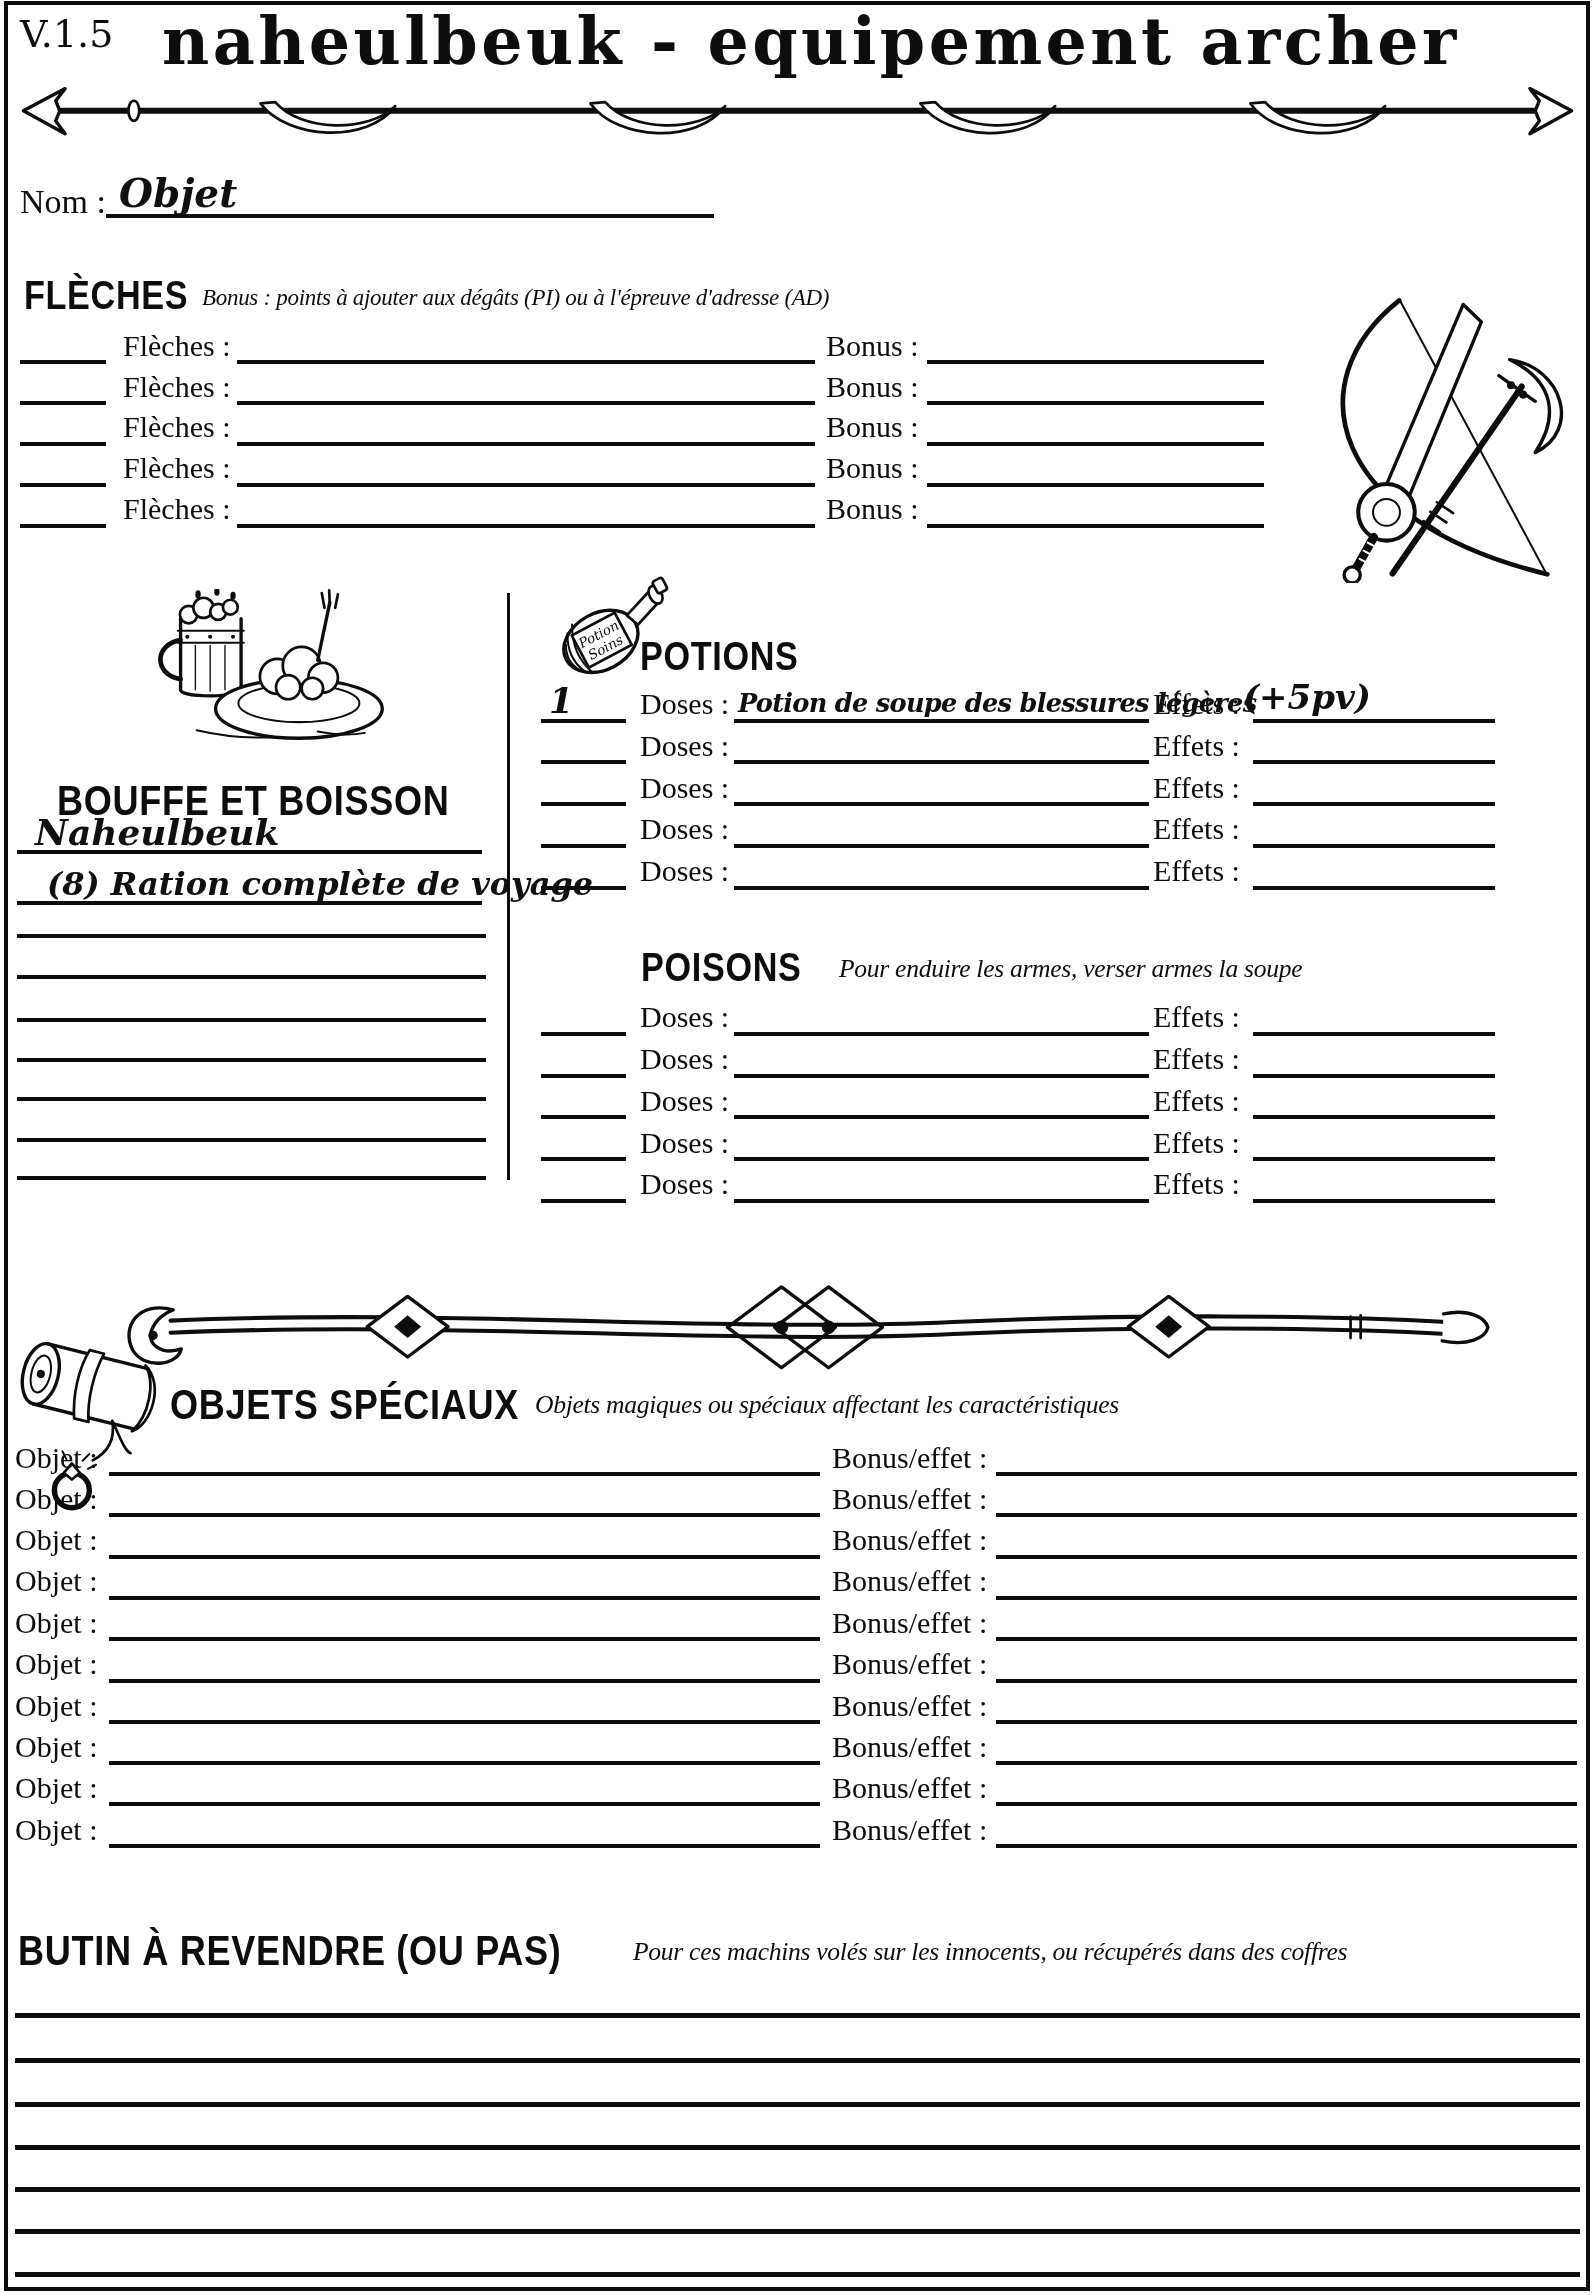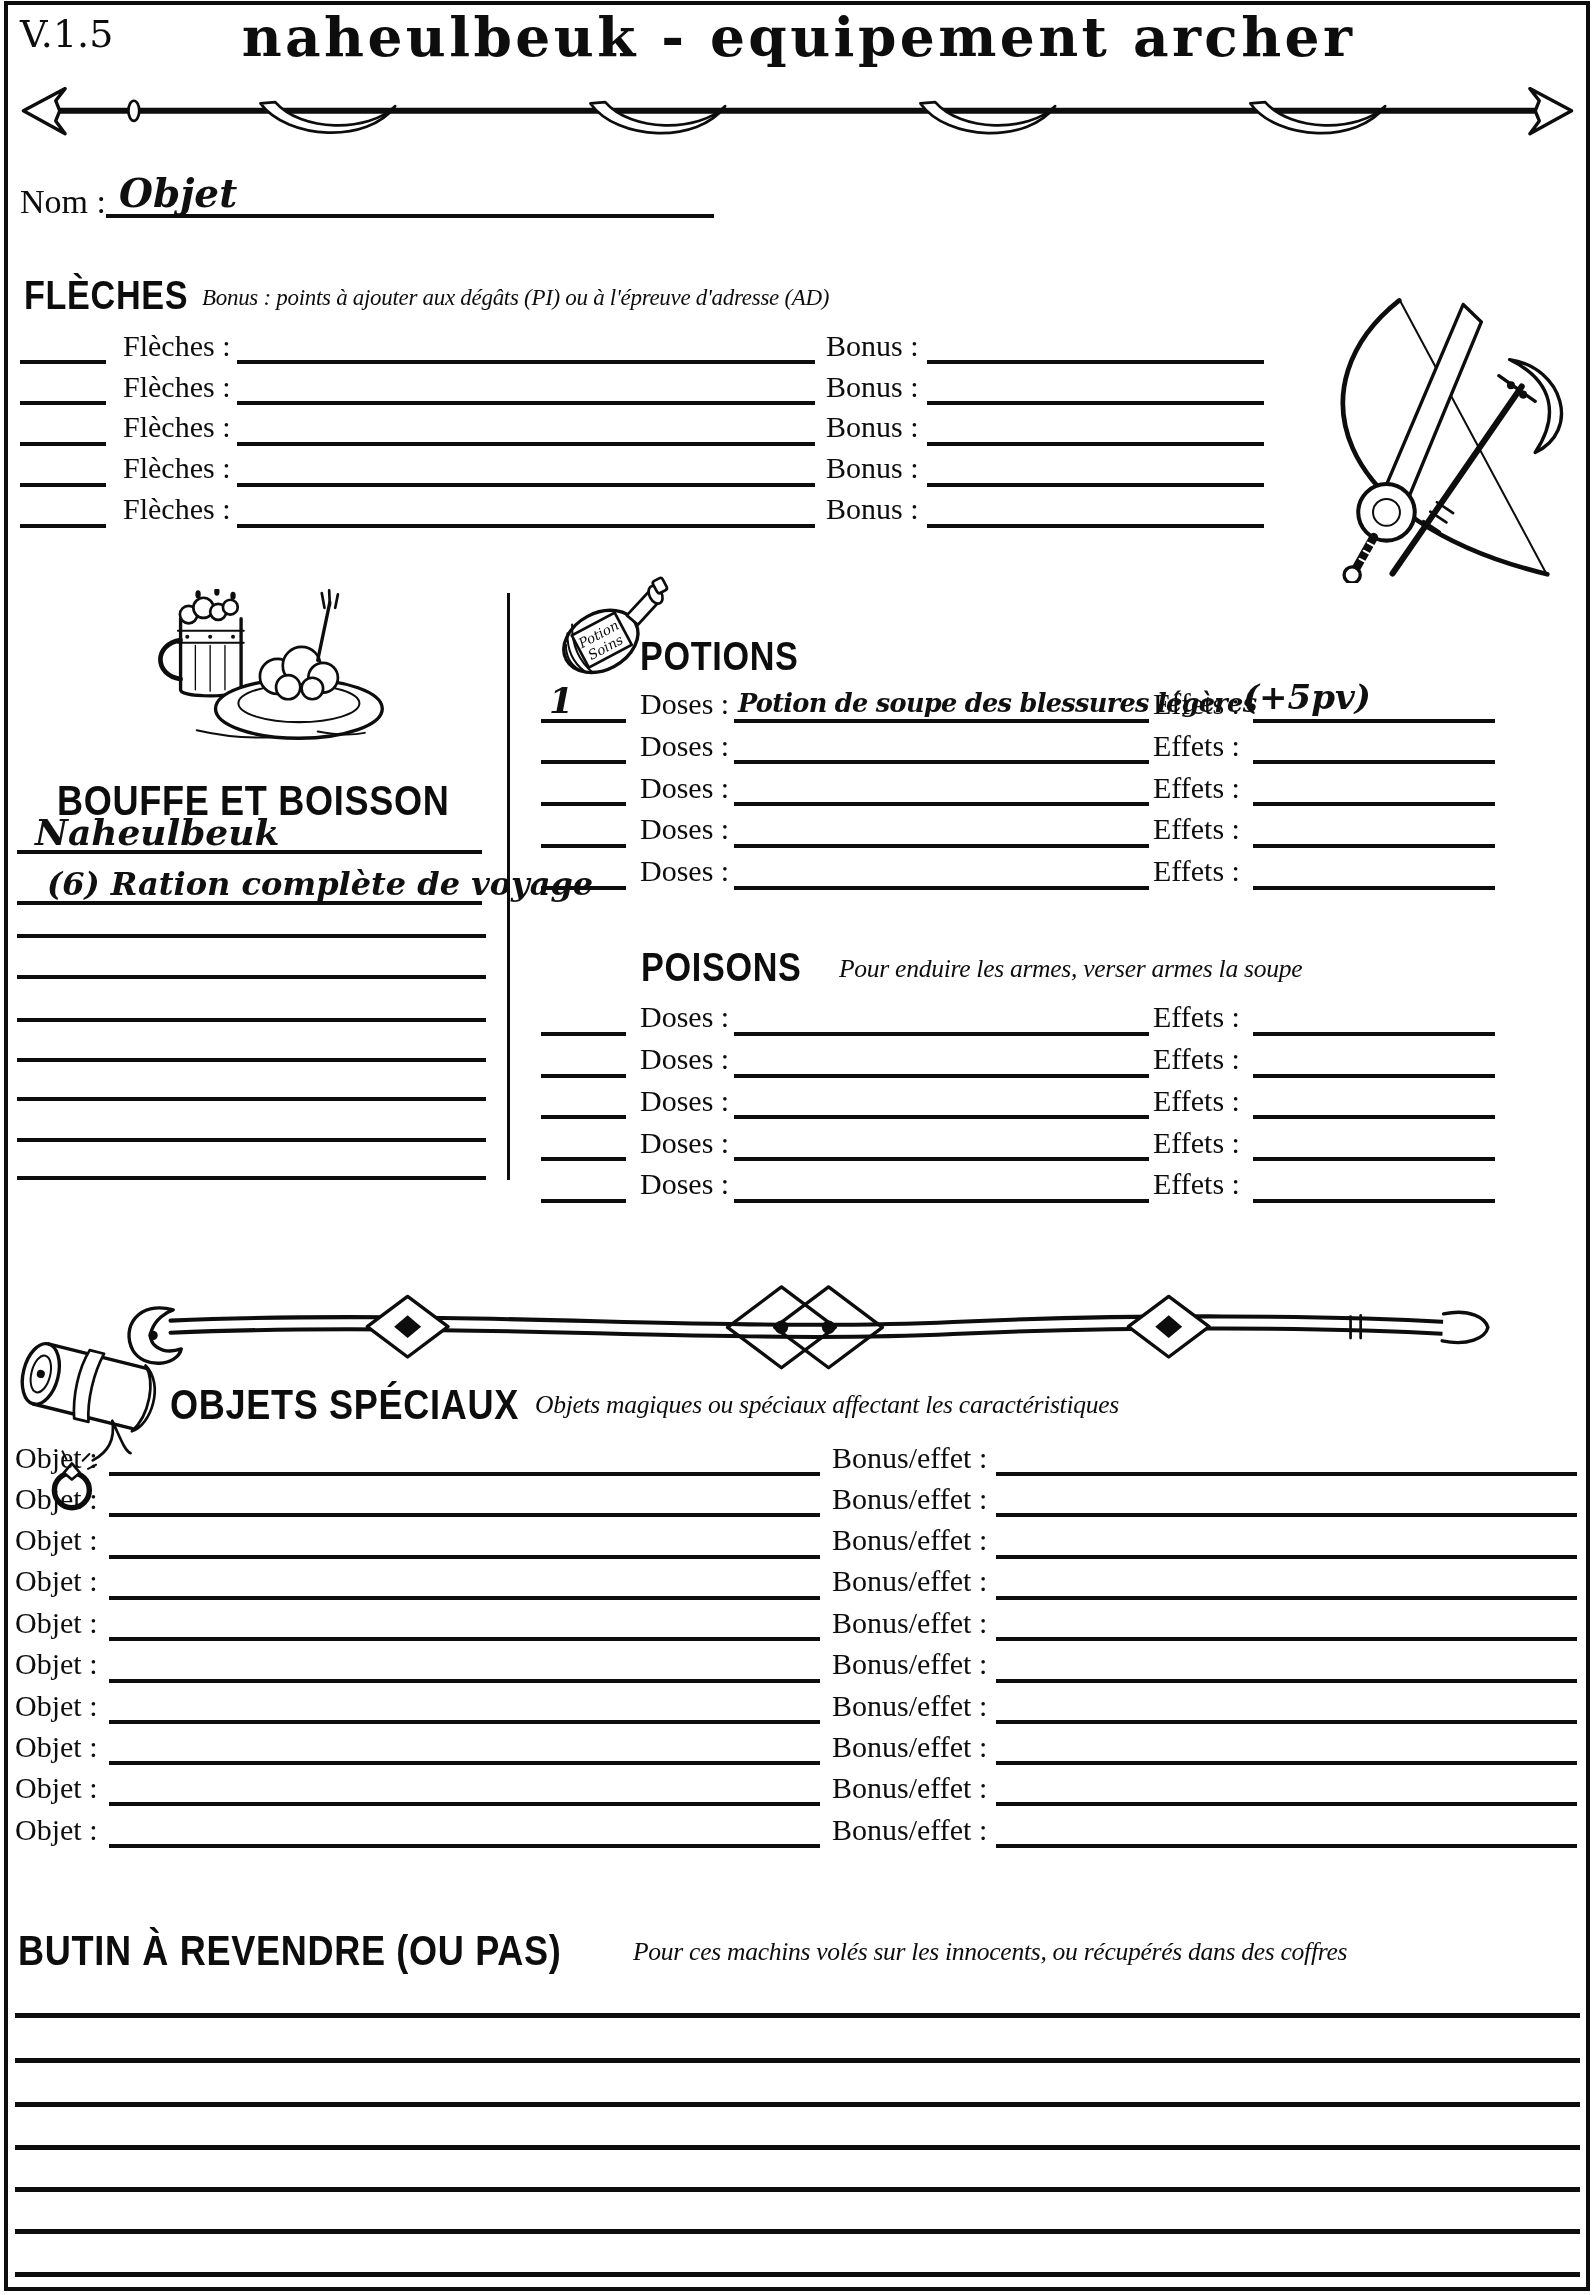--- a/index.html
+++ b/index.html
@@ -1,21 +1,21 @@
 <!DOCTYPE html>
 <html style="font-size:10.8px"><head>
 <meta charset="utf-8">
 <style>
   html,body{margin:0;padding:0;background:#888;}
   .sheet{position:relative;width:1594px;height:2295px;background:#ffffff;overflow:hidden;
          font-family:"Liberation Serif",serif;color:#0d0d0d;}
   .frame{position:absolute;left:4px;top:1.3px;right:4px;bottom:4px;border:4.7px solid #0d0d0d;}
   .ver{position:absolute;left:20px;top:15px;font-family:"DejaVu Serif",serif;font-size:38px;line-height:1;white-space:nowrap;}
   .title{position:absolute;left:162px;top:9.4px;width:1273px;text-align:center;
-         font-family:"DejaVu Serif",serif;font-weight:bold;font-size:55px;line-height:1;
+         font-family:"DejaVu Serif",serif;font-weight:bold;font-size:65px;line-height:1;
          letter-spacing:3.4px;text-transform:lowercase;white-space:nowrap;}
   .hd{position:absolute;font-family:"Liberation Sans",sans-serif;font-weight:bold;line-height:1;
       transform:scale(0.95,1.12);transform-origin:left top;letter-spacing:0.7px;white-space:nowrap;}
   .sub{position:absolute;font-family:"Liberation Serif",serif;font-style:italic;font-size:25.6px;
        letter-spacing:-0.3px;line-height:1;white-space:nowrap;}
   .lbl{position:absolute;font-family:"Liberation Serif",serif;font-size:30px;line-height:1;white-space:nowrap;}
   .script{position:absolute;font-family:"DejaVu Serif",serif;font-style:italic;font-weight:bold;
           line-height:1;white-space:nowrap;color:#101010;}
   .line{position:absolute;height:4px;background:#0d0d0d;}
   .vline{position:absolute;width:2.7px;background:#0d0d0d;}
@@ -119,21 +119,21 @@
     <circle cx="256" cy="146" r="18" fill="#fff" stroke="#0d0d0d" stroke-width="4"></circle>
     <circle cx="292" cy="148" r="16" fill="#fff" stroke="#0d0d0d" stroke-width="4"></circle>
     <path d="M300,106 L318,20" stroke="#0d0d0d" stroke-width="5"></path>
     <path d="M310,28 L306,6 M318,24 L317,2 M326,28 L330,8" stroke="#0d0d0d" stroke-width="4"></path>
     <path d="M120,210 q60,14 120,10 M300,212 q40,8 70,2" stroke="#0d0d0d" stroke-width="3" fill="none"></path>
   </svg>
 
   <div class="hd" style="left:57px;top:779px;font-size:38px">BOUFFE ET BOISSON</div>
   <span class="script" style="left:35px;top:814px;font-size:36px">Naheulbeuk</span>
   <div class="line" style="left:17px;top:850px;width:465px"></div>
-  <span class="script" style="left:47px;top:868px;font-size:32px">(6) Ration complète de voyage</span>
+  <span class="script" style="left:47px;top:868px;font-size:32px">(8) Ration complète de voyage</span>
   <div class="line" style="left:17px;top:901px;width:465px"></div>
   <div class="line" style="left:17px;top:934px;width:469px"></div>
   <div class="line" style="left:17px;top:975px;width:469px"></div>
   <div class="line" style="left:17px;top:1018px;width:469px"></div>
   <div class="line" style="left:17px;top:1058px;width:469px"></div>
   <div class="line" style="left:17px;top:1097px;width:469px"></div>
   <div class="line" style="left:17px;top:1138px;width:469px"></div>
   <div class="line" style="left:17px;top:1176px;width:469px"></div>
 
   <div class="vline" style="left:507px;top:593px;height:587px"></div>

